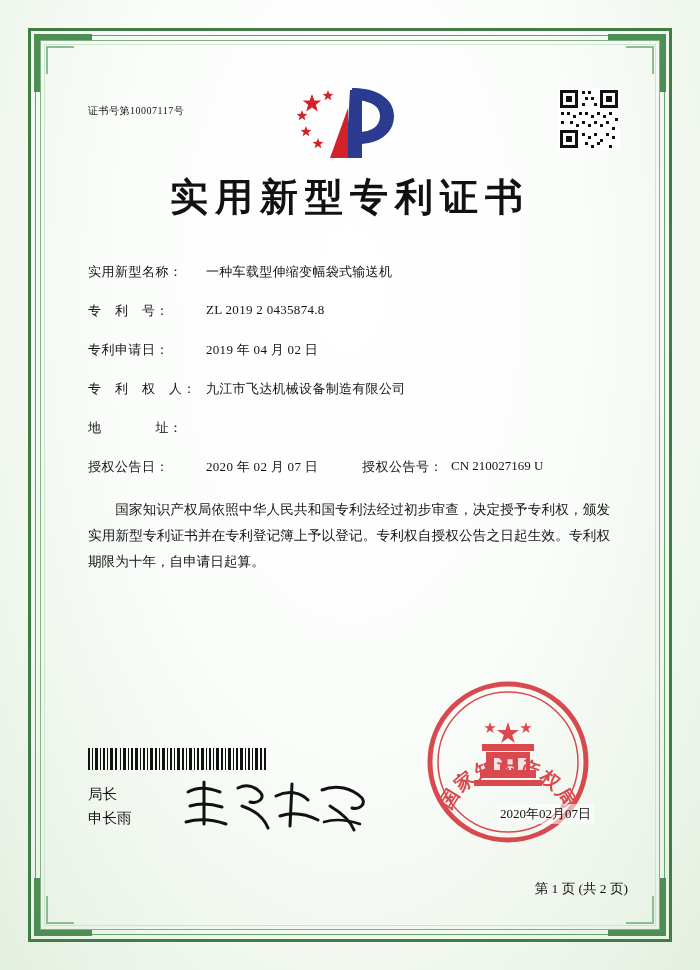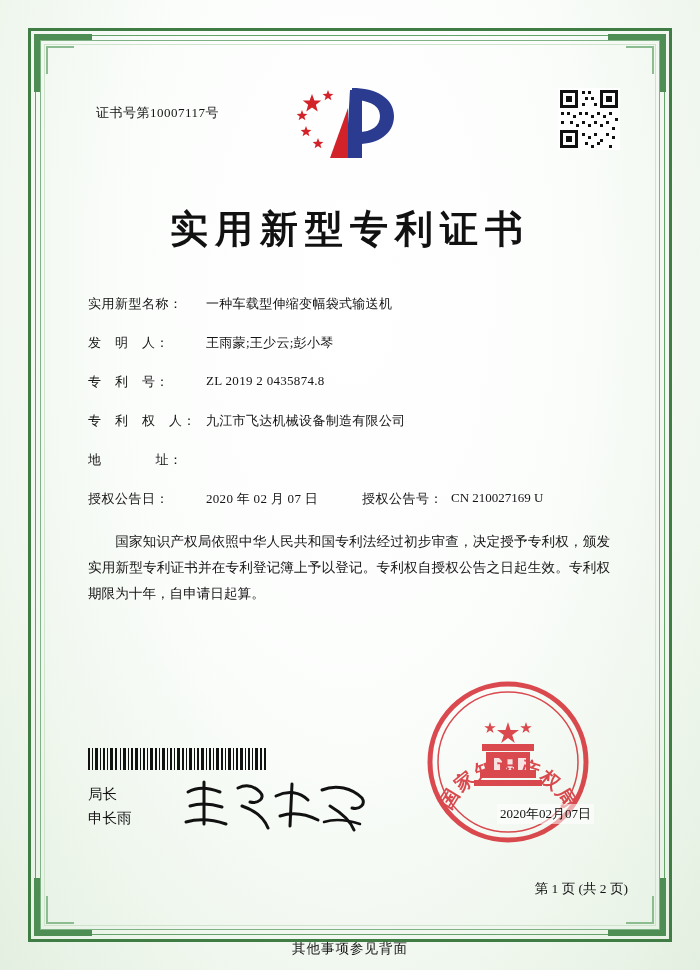--- a/index.html
+++ b/index.html
@@ -78,23 +78,23 @@
     position: absolute;
     left: 72px; top: 62px; right: 72px; bottom: 62px;
   }
 
   .topbar {
     position: relative;
     height: 110px;
   }
   .cert-no {
     position: absolute;
-    left: 24px;
+    left: 16px;
     top: 42px;
-    font-size: 13px;
+    font-size: 10px;
     letter-spacing: 0.5px;
     color: #141414;
     white-space: nowrap;
     text-align: center;
   }
 
   
   .logo {
     position: absolute;
     left: 50%;
@@ -111,21 +111,21 @@
     width: 62px;
     height: 62px;
   }
 
   .title {
     text-align: center;
     font-size: 38px;
     letter-spacing: 7px;
     font-weight: bold;
     color: #111111;
-    margin-top: 32px;
+    margin-top: 0;
     font-family: "Liberation Serif", "DejaVu Serif", serif;
   }
 
   .fields {
     margin-top: 40px;
     padding-left: 16px;
     padding-right: 10px;
   }
   .field-row {
     display: flex;
@@ -323,30 +323,30 @@
 
     <div class="title">实用新型专利证书</div>
 
     <div class="fields">
 
       <div class="field-row">
         <span class="field-label">实用新型名称：</span>
         <span class="field-value">一种车载型伸缩变幅袋式输送机</span>
       </div>
 
-      <div class="field-row">
-        <span class="field-label">发　明　人：</span>
-        <span class="field-value">王雨蒙;王少云;彭小琴</span>
-      </div>
 
       <div class="field-row">
         <span class="field-label">专　利　号：</span>
         <span class="field-value">ZL 2019 2 0435874.8</span>
       </div>
 
+      <div class="field-row">
+        <span class="field-label">专利申请日：</span>
+        <span class="field-value">2019 年 04 月 02 日</span>
+      </div>
 
       <div class="field-row">
         <span class="field-label">专　利　权　人：</span>
         <span class="field-value">九江市飞达机械设备制造有限公司</span>
       </div>
 
       <div class="field-row">
         <span class="field-label">地　　　　址：</span>
       </div>
 
@@ -466,15 +466,14 @@
         </g>
       </svg>
     </div>
 
     <div class="seal-date">2020年02月07日</div>
 
     <div class="page-no">第 1 页 (共 2 页)</div>
 
   </div>
 
-  <div class="footer-note">其他事项参见背面</div>
 
 </div>
 
 </body></html>

